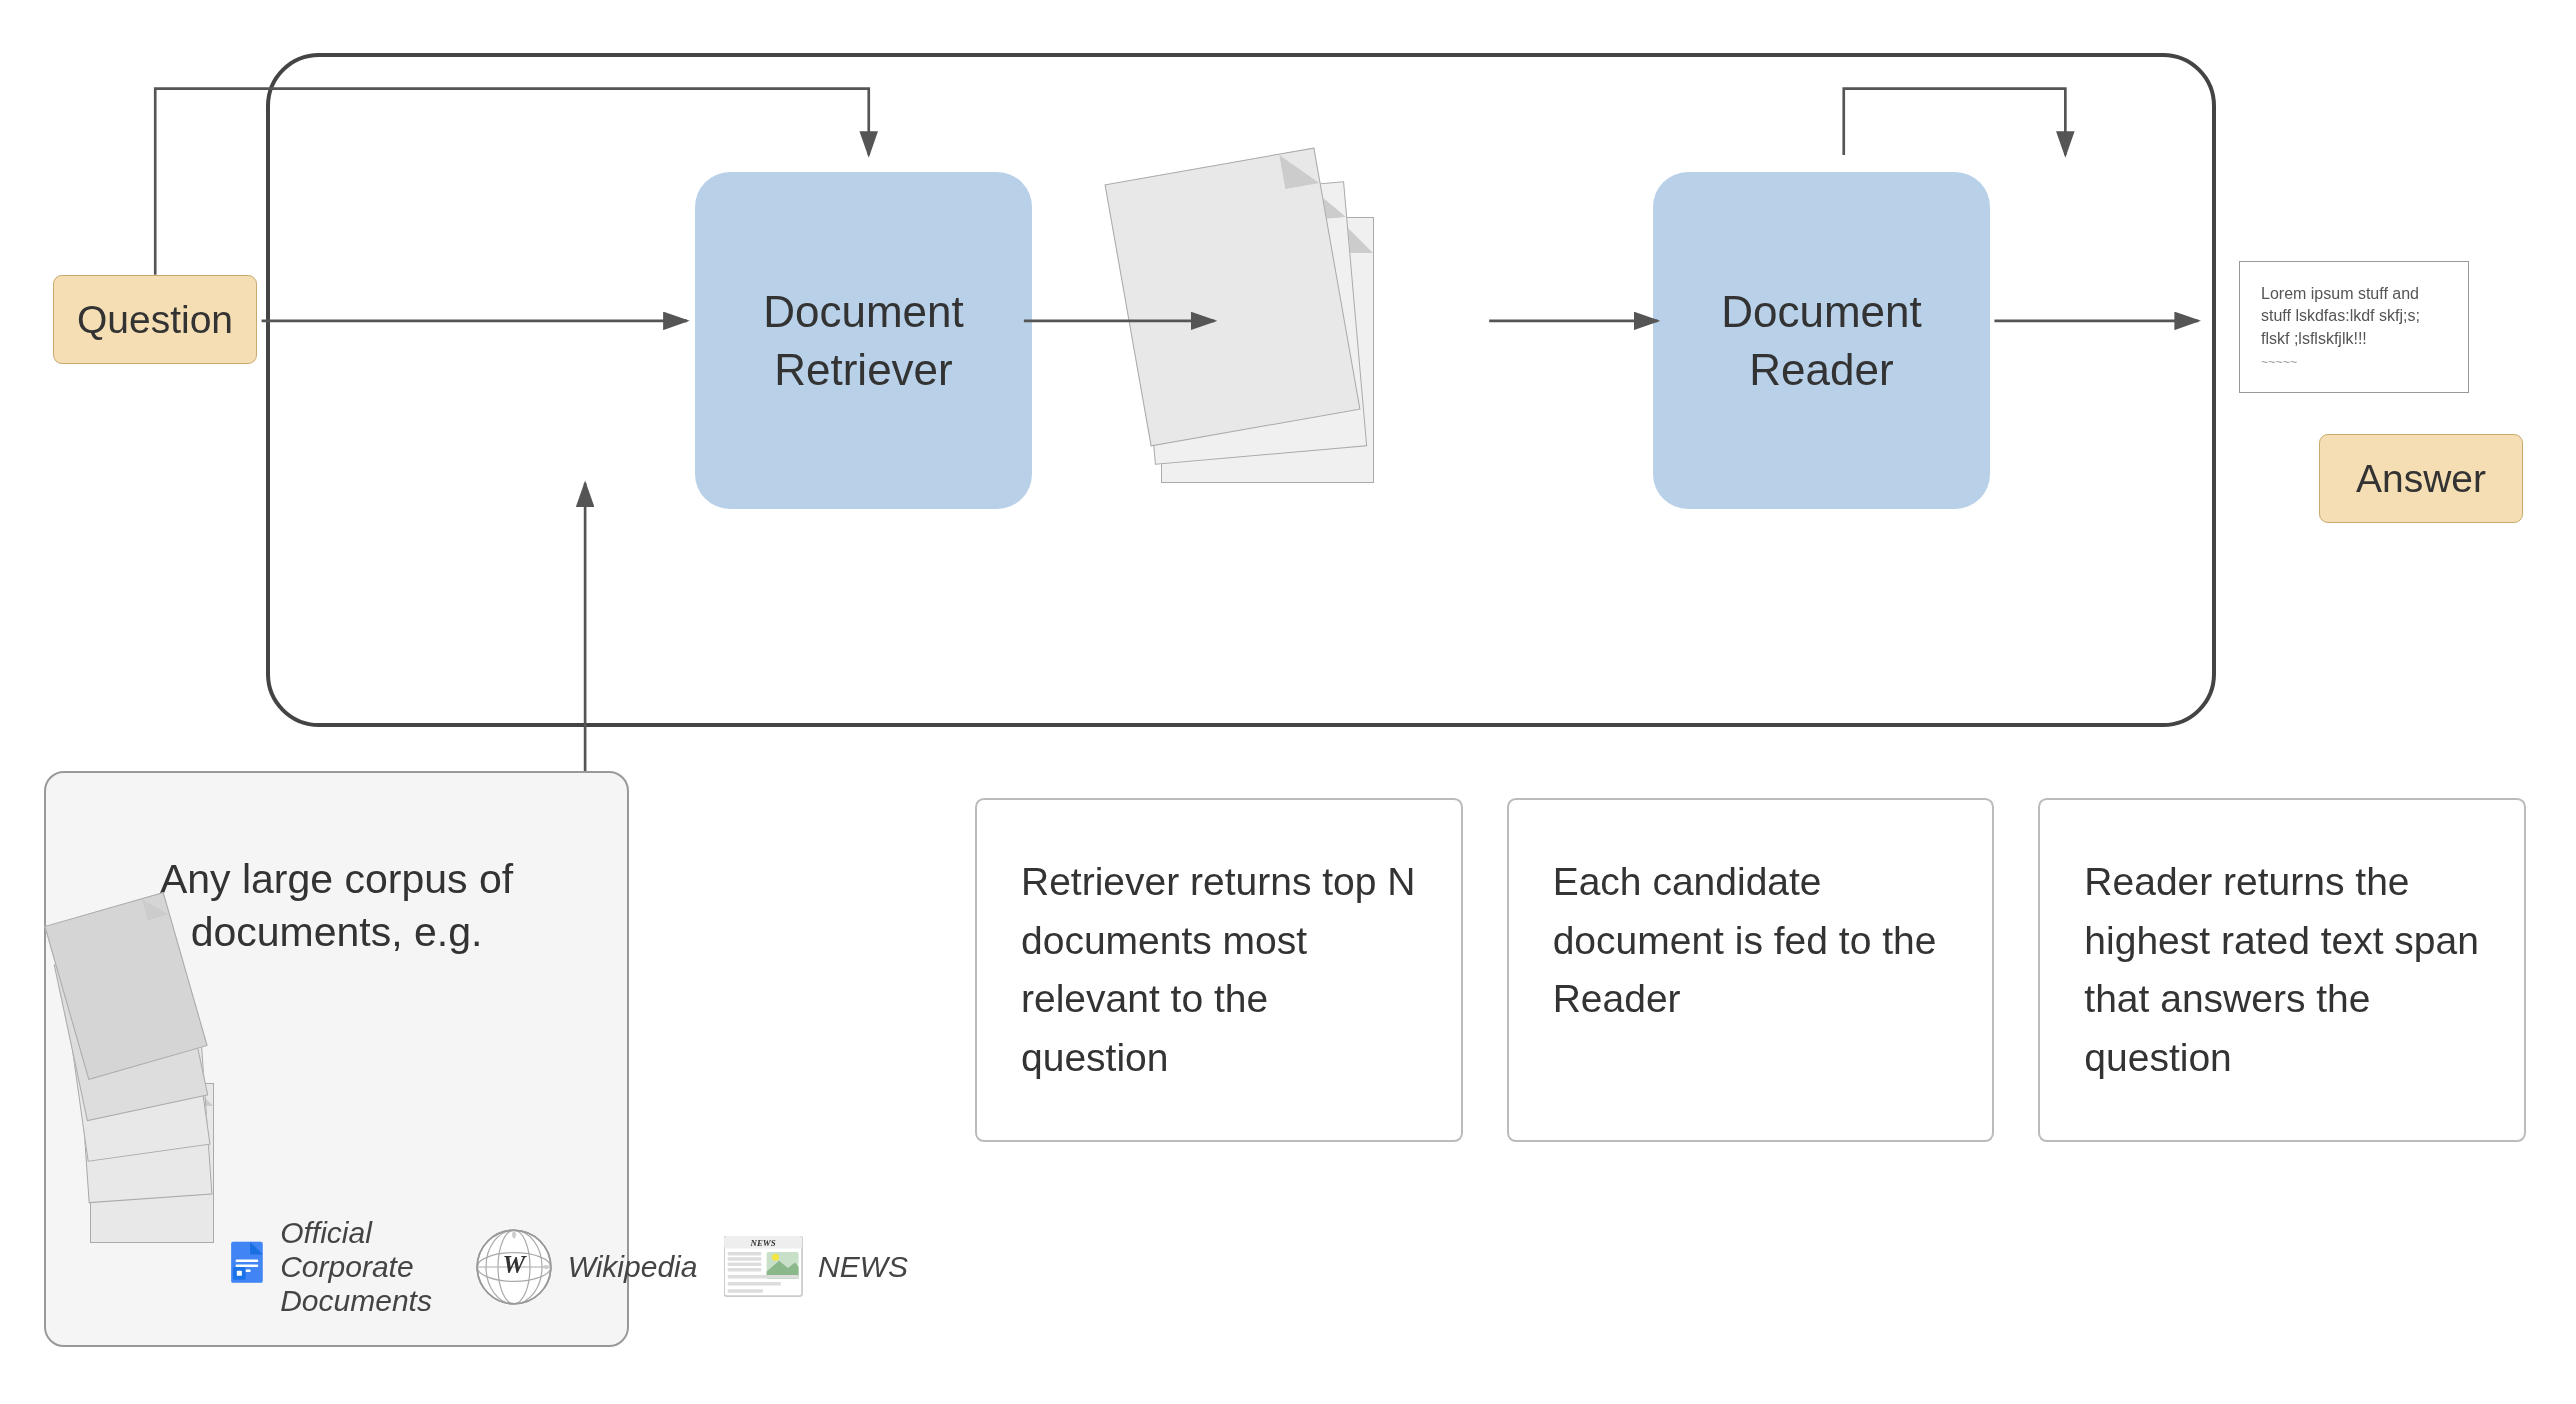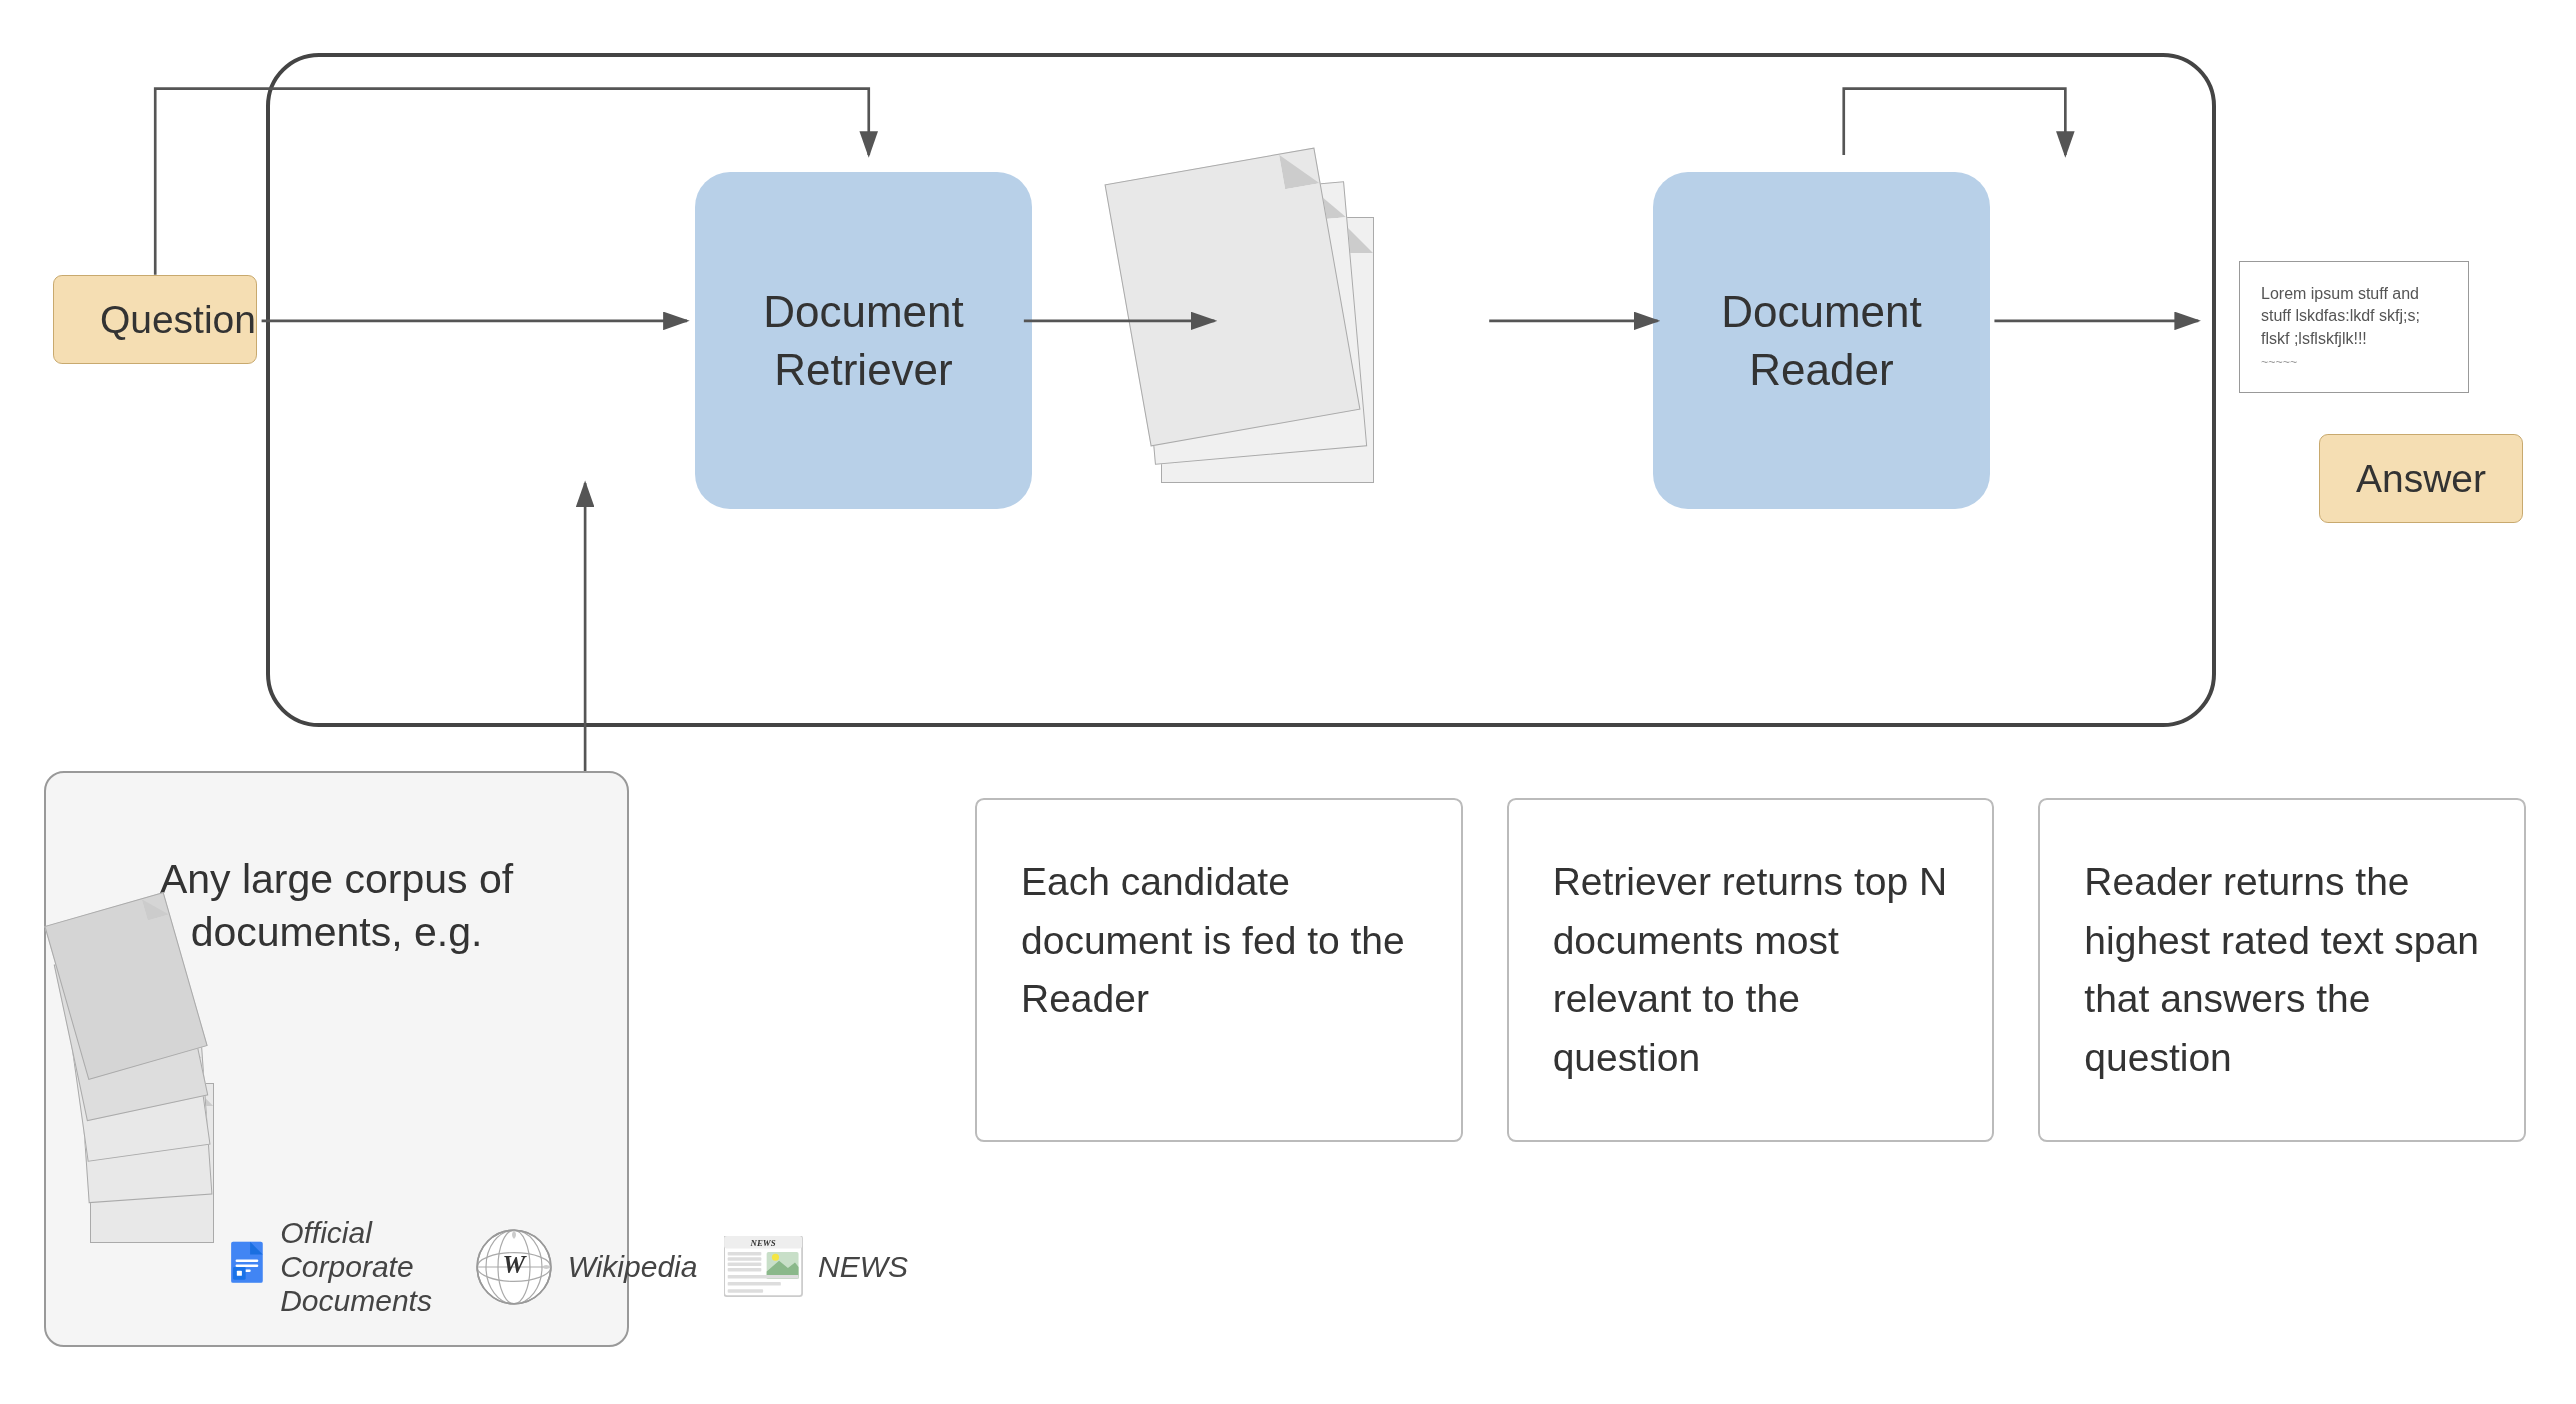--- a/index.html
+++ b/index.html
@@ -47,21 +47,21 @@
       position: absolute;
       top: 275px;
       left: 53px;
       width: 204px;
       height: 89px;
       background: #f5deb3;
       border: 1.8px solid #c8a96e;
       border-radius: 8.9px;
       display: flex;
       align-items: center;
-      justify-content: flex-end;
+      justify-content: center;
       font-size: 39px;
       color: #333;
     }
 
     
     .answer-box {
       position: absolute;
       top: 434px;
       right: 53px;
       width: 204px;
@@ -411,25 +411,25 @@
         </svg>
         <span>NEWS</span>
       </div>
 
     </div>
   </div>
 
   <div class="desc-boxes">
 
     <div class="desc-box">
+      <span>Retriever returns top N documents most relevant to the question</span>
+    </div>
+
+    <div class="desc-box">
       <span>Each candidate document is fed to the Reader</span>
-    </div>
-
-    <div class="desc-box">
-      <span>Retriever returns top N documents most relevant to the question</span>
     </div>
 
     <div class="desc-box">
       <span>Reader returns the highest rated text span that answers the question</span>
     </div>
 
   </div>
 
 </div>
 

